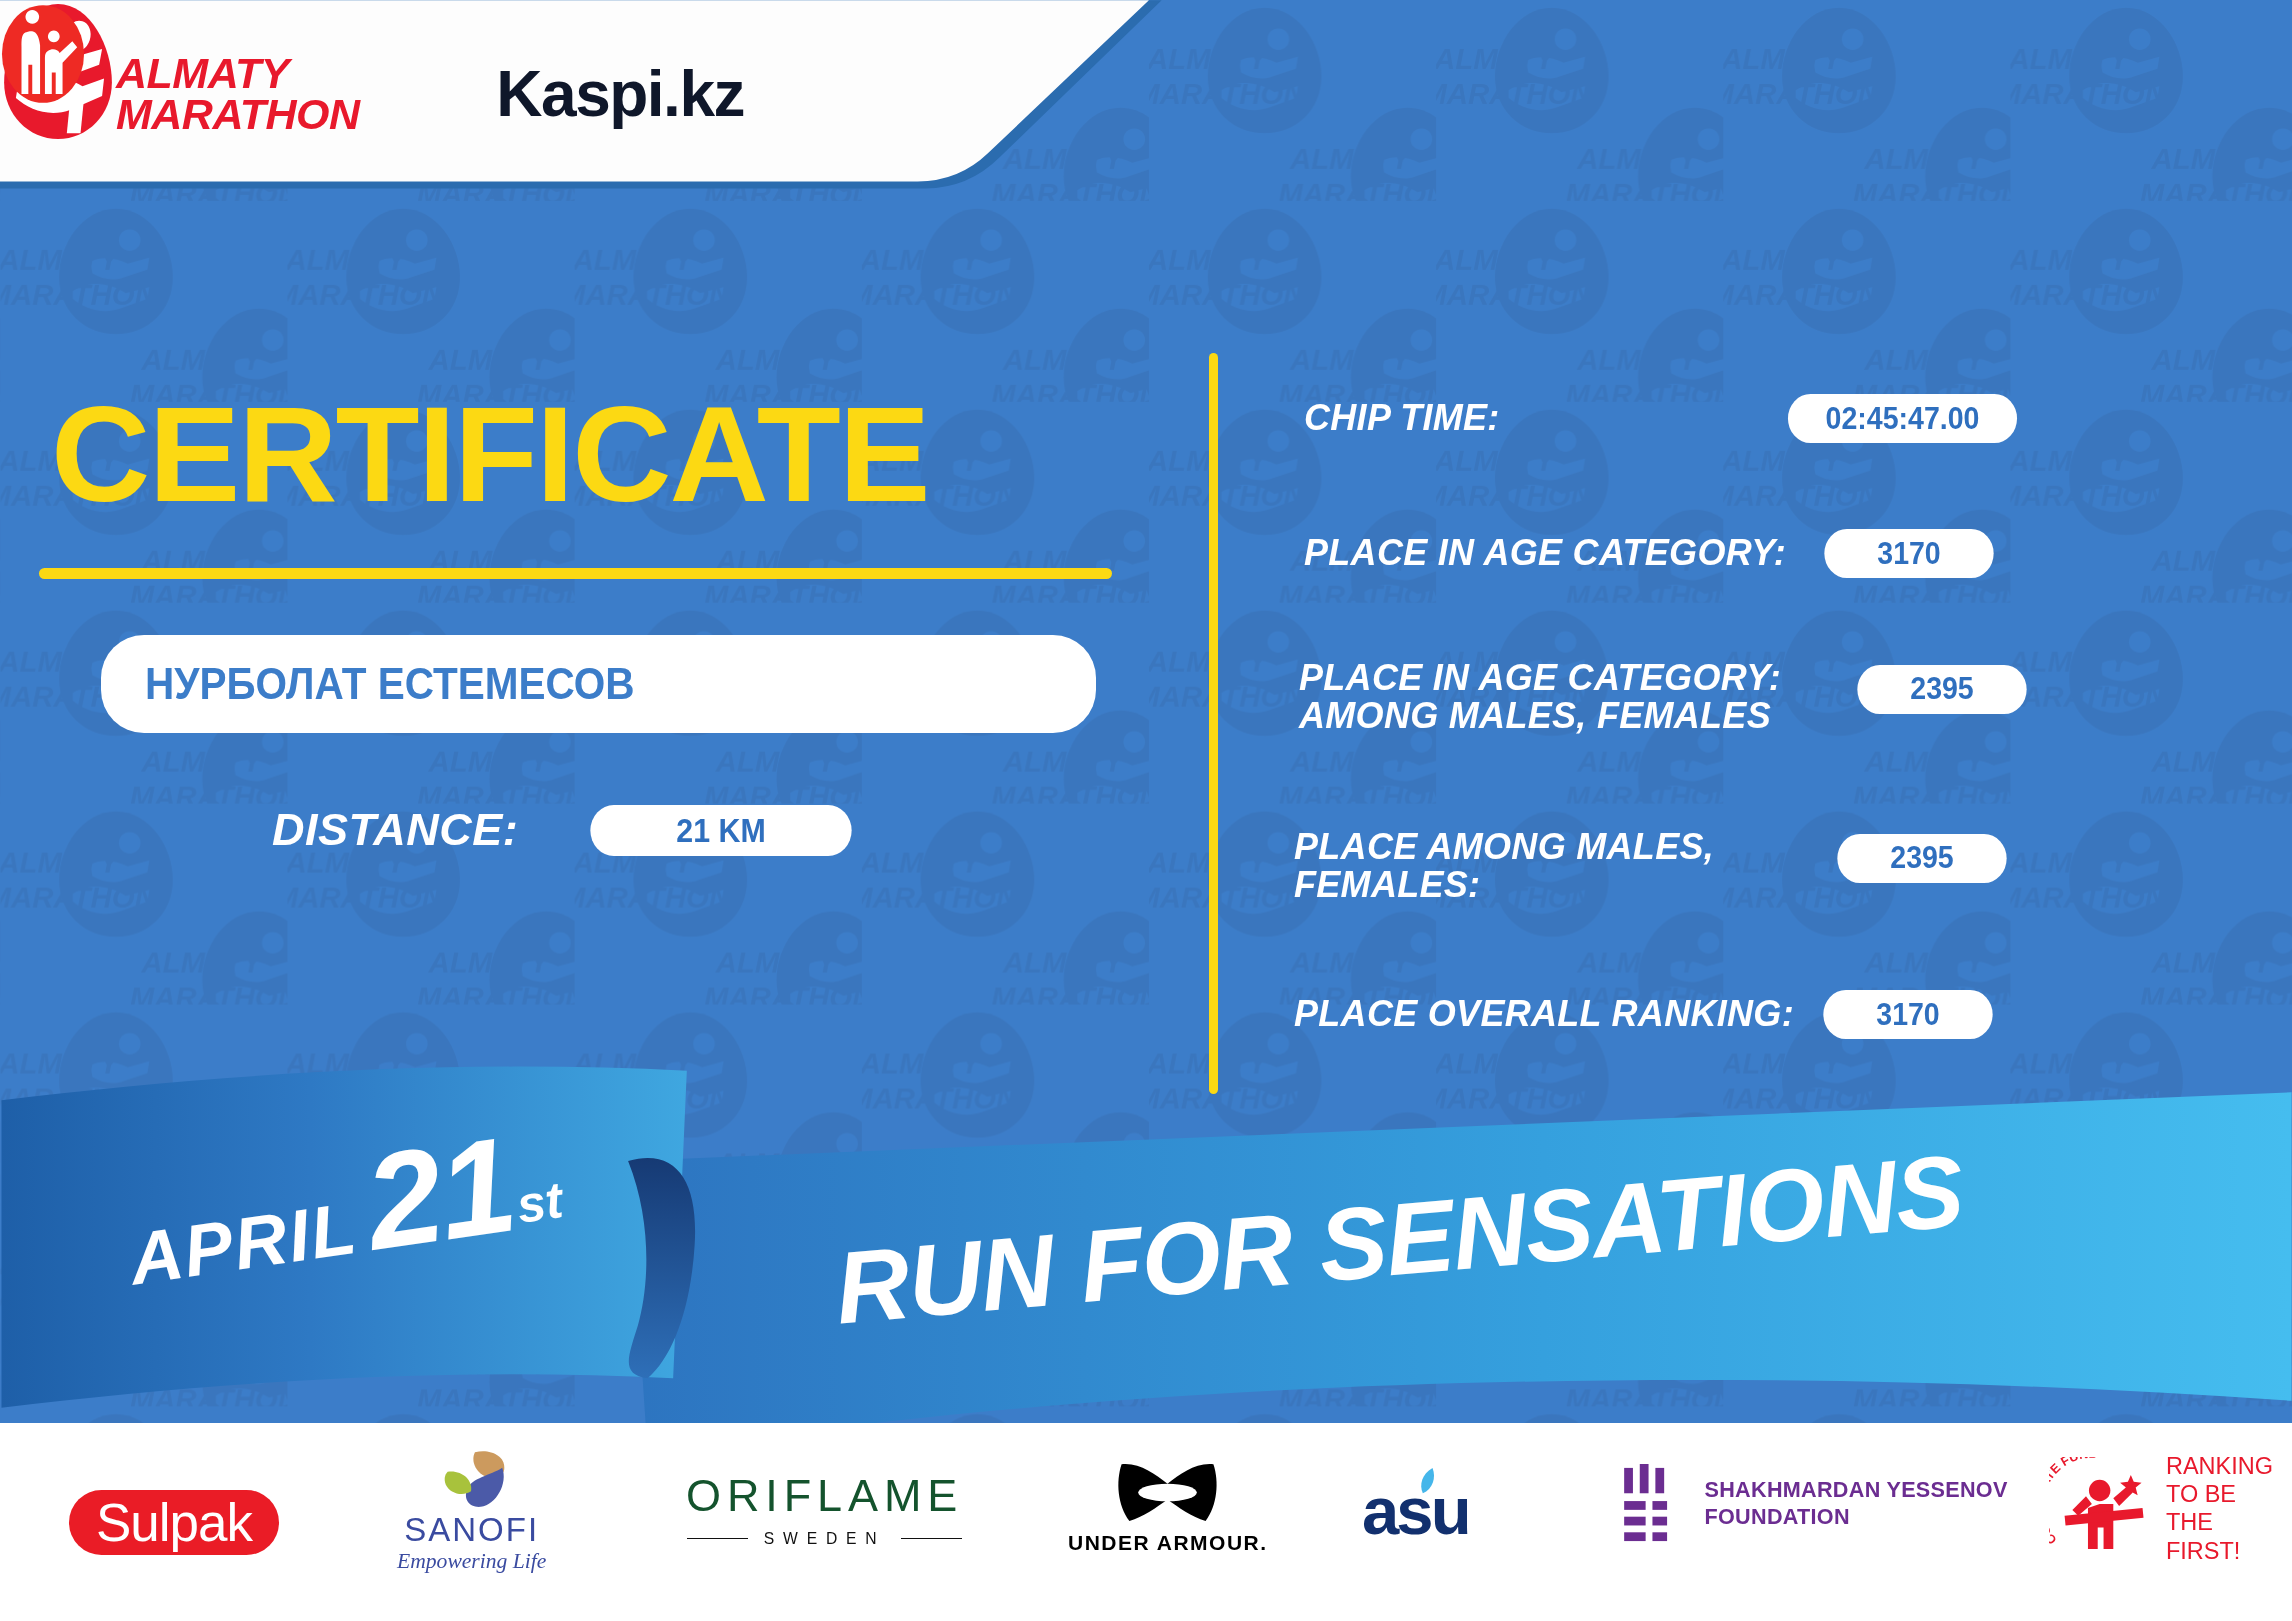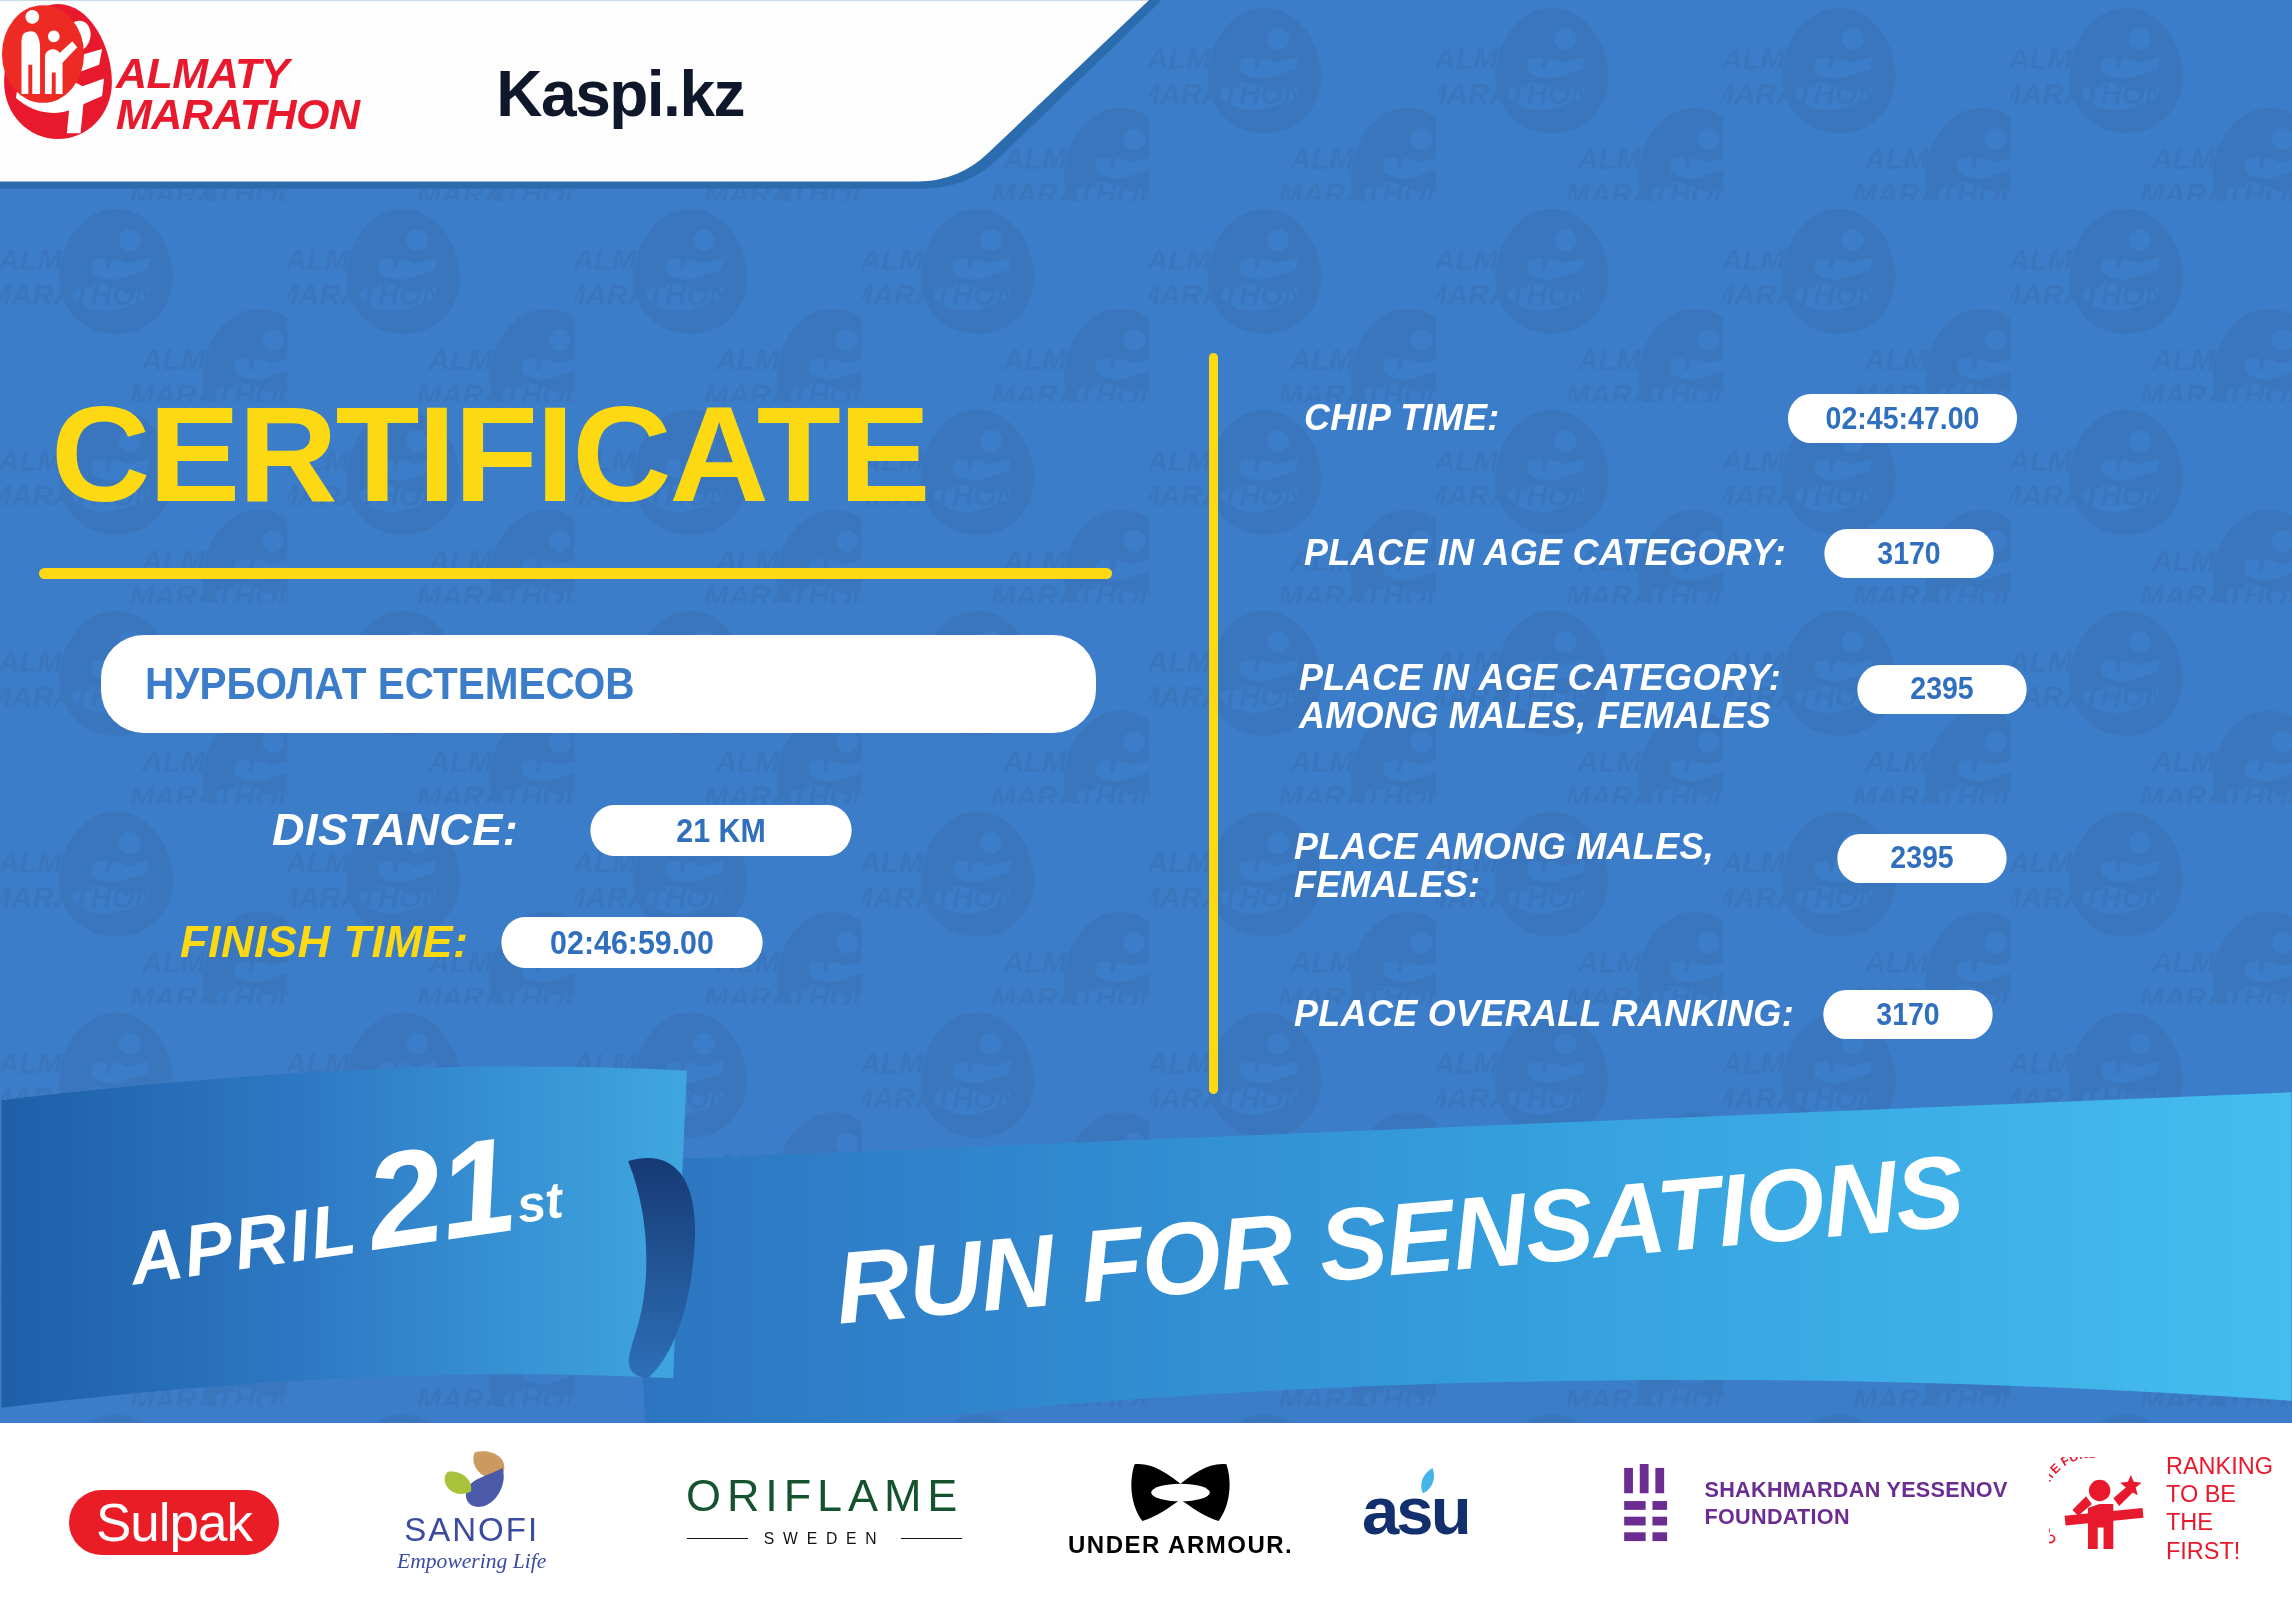--- a/index.html
+++ b/index.html
@@ -127,21 +127,21 @@
   .sp{display:flex;align-items:center;justify-content:center;position:absolute;}
   .sulpak{
     background:#EA1C26;border-radius:41px;width:210px;height:65px;
     display:flex;align-items:center;justify-content:center;
     color:#fff;font-weight:normal;font-size:53px;letter-spacing:-1px;
   }
   .sanofi-word{color:#3A4BA0;font-size:33px;letter-spacing:2px;font-weight:normal;}
   .sanofi-tag{color:#3A4BA0;font-size:21.6px;font-style:italic;font-family:"Liberation Serif",serif;}
   .ori-word{font-size:45px;letter-spacing:5.9px;color:#14532d;font-weight:normal;}
   .ori-sub{font-size:15.7px;letter-spacing:8.8px;color:#111;}
-  .ua-word{font-size:24px;font-weight:bold;letter-spacing:1.5px;color:#000;}
+  .ua-word{font-size:21px;font-weight:bold;letter-spacing:1.5px;color:#000;}
   .asu-word{color:#12306E;font-size:67px;font-weight:bold;letter-spacing:-2.9px;}
   .shak-word{color:#6B2D91;font-weight:bold;font-size:21.6px;line-height:1.25;letter-spacing:0.3px;}
   .cour-word{color:#E8192C;font-size:23.5px;line-height:1.2;}
   .cf-word{fill:#E8192C;}
 </style>
 </head>
 <body>
 
 <div class="stage">
 
@@ -203,24 +203,20 @@
 
   <div class="name-pill">
     <span>НУРБОЛАТ ЕСТЕМЕСОВ</span>
   </div>
 
   <div class="lrow" id="row-distance">
     <div class="lab">DISTANCE:</div>
     <div class="val">21 KM</div>
   </div>
 
-  <div class="lrow" id="row-finish">
-    <div class="lab yellow">FINISH TIME:</div>
-    <div class="val">02:46:59.00</div>
-  </div>
 
   <div class="vdiv"></div>
 
   <div class="rrow" id="r0">
     <div class="rlab">CHIP TIME:</div>
     <div class="rval">02:45:47.00</div>
   </div>
 
   <div class="rrow" id="r1">
     <div class="rlab">PLACE IN AGE CATEGORY:</div>

